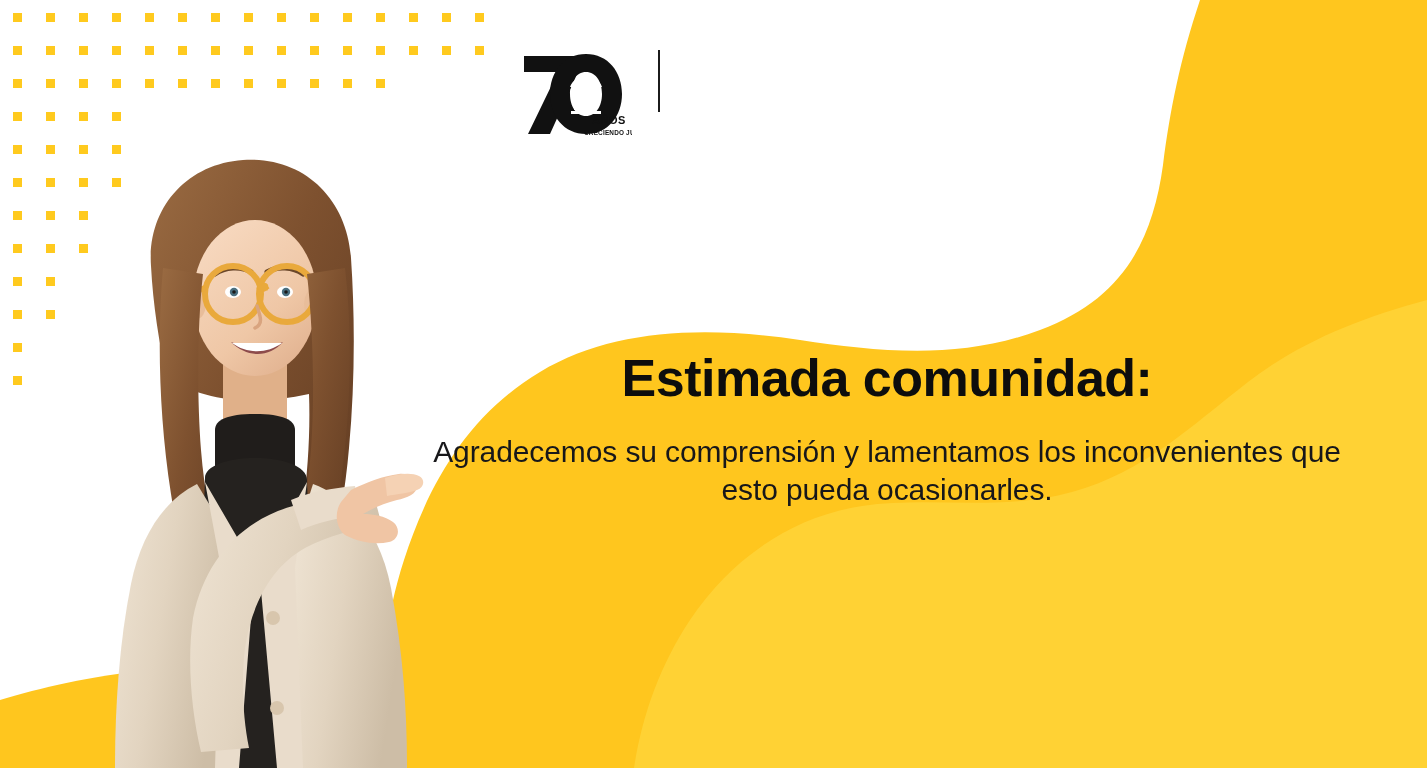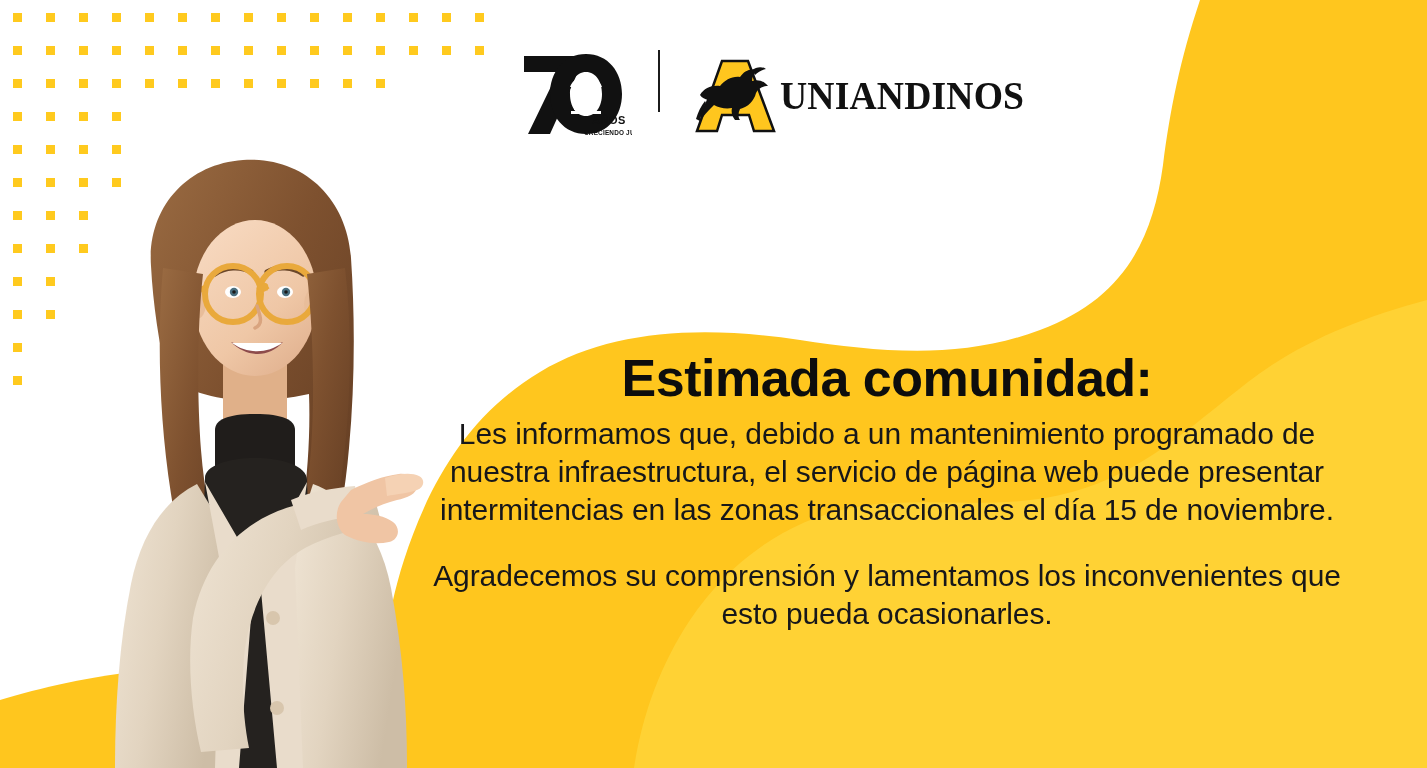--- a/index.html
+++ b/index.html
@@ -267,42 +267,20 @@
           <path d="M66,26 C74,26 80,31 82,37 L50,37 C52,31 58,26 66,26 Z"></path>
         </g>
 
         <text x="72" y="74" font-family="Liberation Sans, sans-serif" font-size="11" font-weight="700" fill="#111111" letter-spacing="0.5">AÑOS</text>
         <text x="64" y="85" font-family="Liberation Sans, sans-serif" font-size="6.4" font-weight="700" fill="#111111" letter-spacing="0.2">CRECIENDO JUNTOS</text>
       </svg>
     </div>
 
     <div class="logo-div"></div>
 
-    <div class="logo-brand">
-
-      <div class="logo-a">
-        <svg viewBox="0 0 84 78" width="84" height="78" aria-hidden="true">
-
-          <path d="M30,4 L56,4 L82,74 L62,74 L57,58 L30,58 L25,74 L5,74 Z
-                   M43.5,24 L35,45 L52,45 Z" fill="#FFC61E" stroke="#111111" stroke-width="2.5"></path>
-
-          <path d="M8,38 C12,31 20,28 28,29 C33,23 40,19 48,20
-                   C52,14 58,11 64,13 C62,17 60,20 60,24
-                   C66,22 72,24 76,29 C70,29 66,32 64,36
-                   C62,44 56,50 48,52 C46,56 46,60 48,63
-                   L43,63 C40,59 39,55 40,51
-                   C34,52 27,51 22,48 C18,52 14,56 11,60
-                   L7,58 C10,52 13,47 16,43 C13,42 10,41 8,38 Z" fill="#111111"></path>
-          <path d="M60,13 C64,10 70,9 74,12 C70,13 66,15 63,18 Z" fill="#111111"></path>
-          <path d="M14,46 C11,52 9,58 8,64 L4,62 C6,55 9,49 13,44 Z" fill="#111111"></path>
-        </svg>
-      </div>
-      <span class="brand-word">UNIANDINOS</span>
-    </div>
   </div>
 
   <div class="copy">
     <h1 class="headline">Estimada comunidad:</h1>
-    <p class="para">Les informamos que, debido a un mantenimiento programado de nuestra infraestructura, el servicio de página web puede presentar intermitencias en las zonas transaccionales el día 15 de noviembre.</p>
     <p class="para second">Agradecemos su comprensión y lamentamos los inconvenientes que esto pueda ocasionarles.</p>
   </div>
 
 </div>
 
 </body></html>

